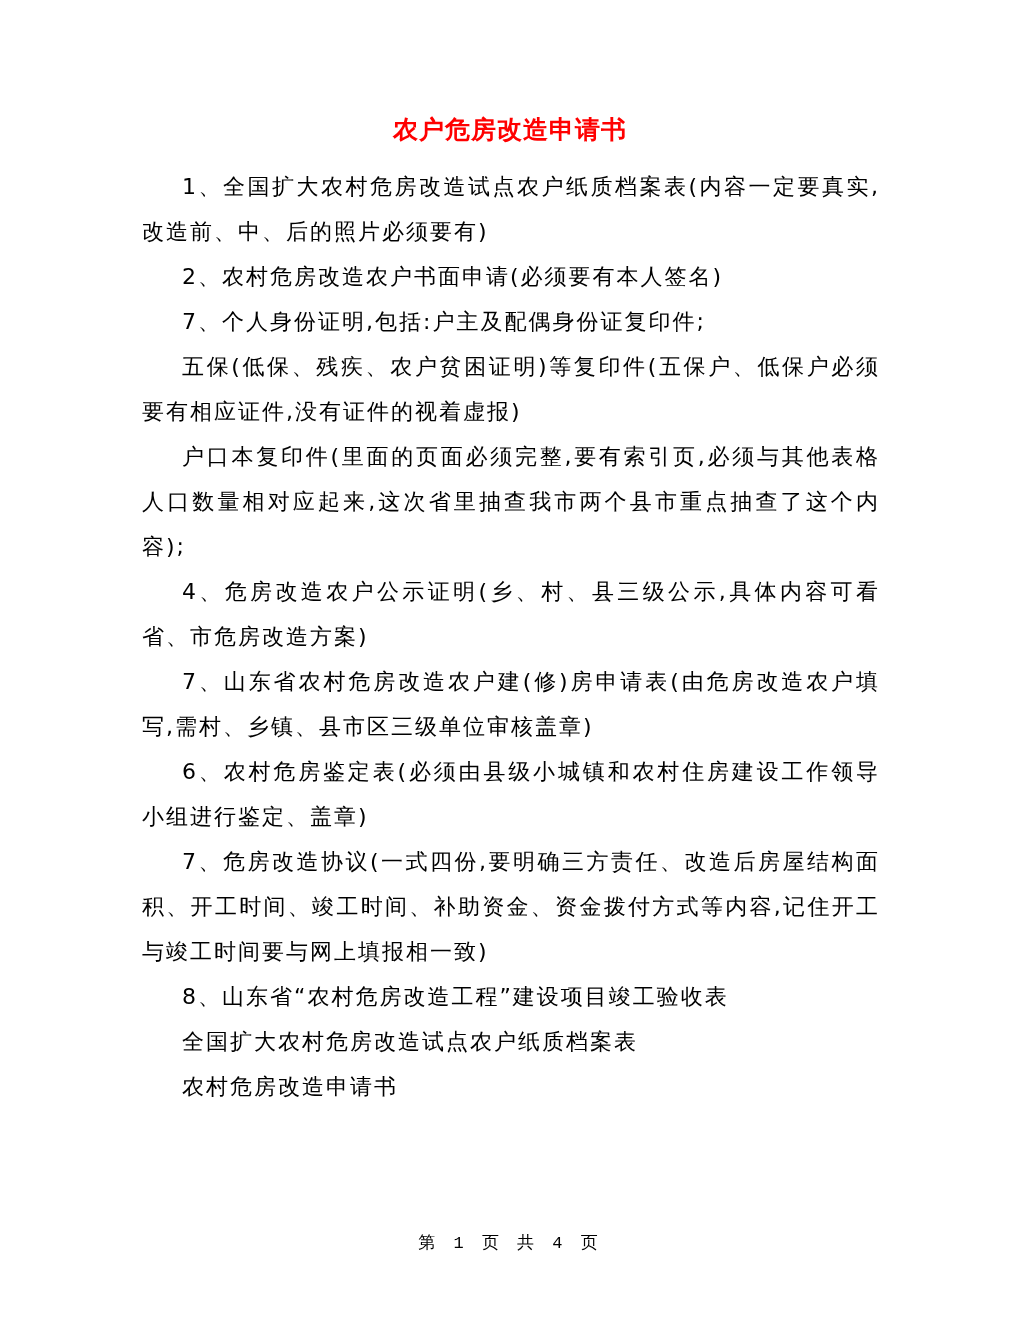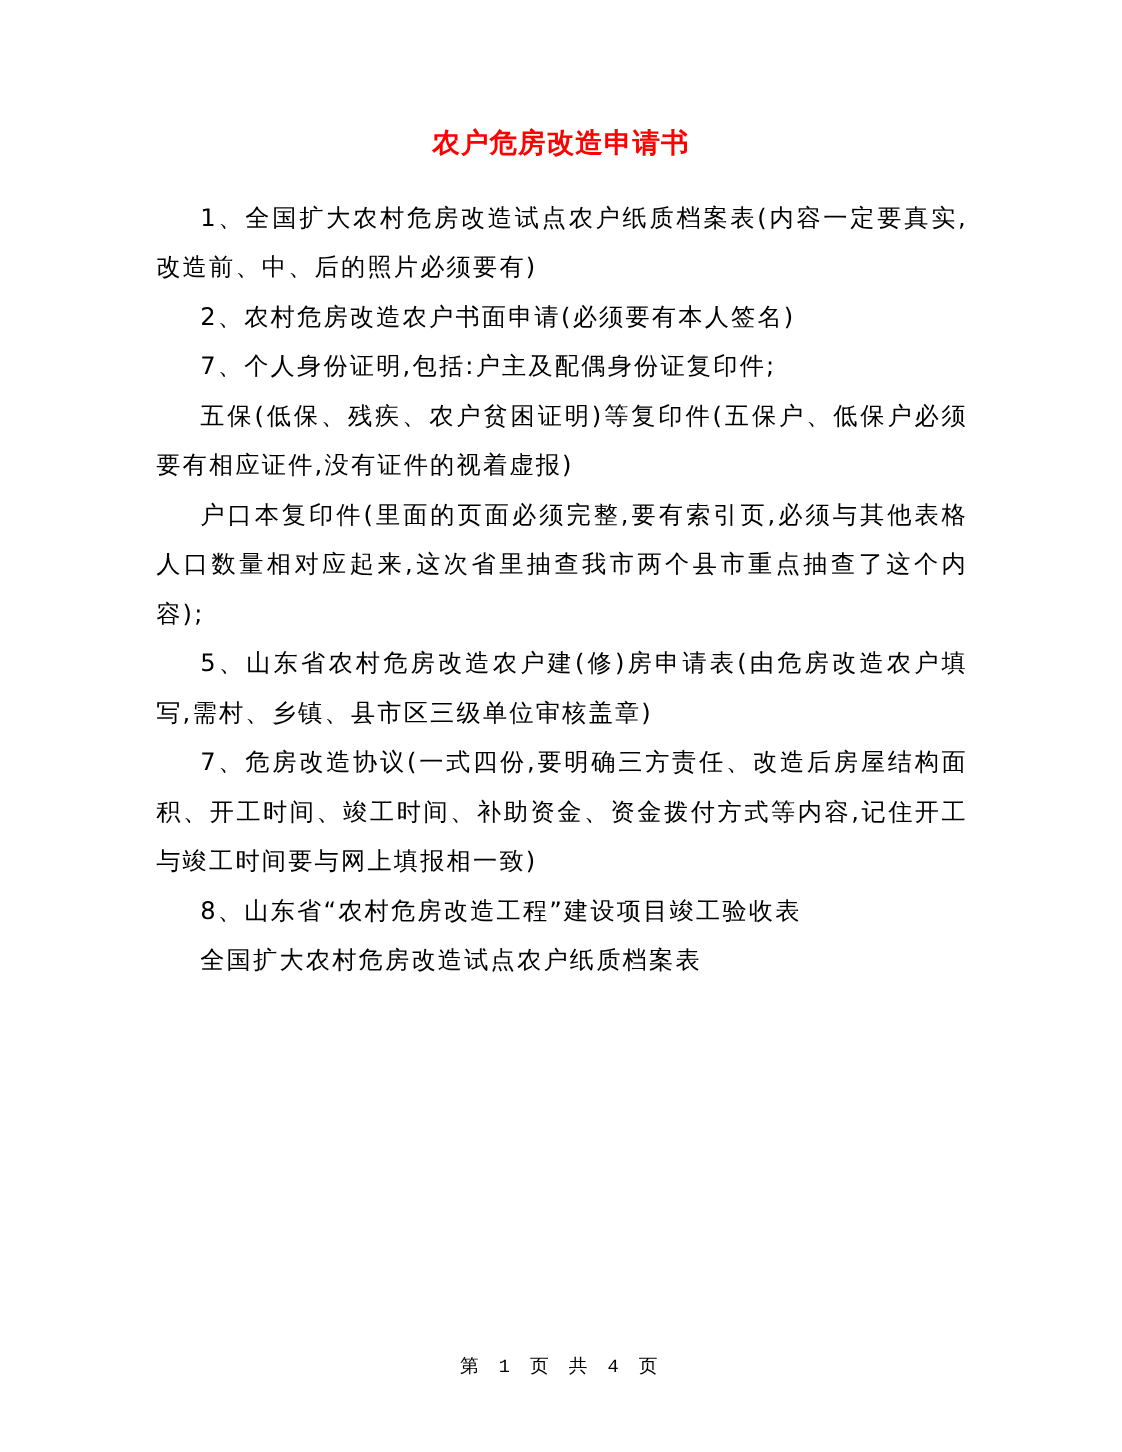--- a/index.html
+++ b/index.html
@@ -23,21 +23,21 @@
     width: 100%;
     text-align: center;
     font-size: 25px;
     line-height: 36px;
     font-weight: bold;
     color: #ff0000;
     letter-spacing: 1px;
   }
   .content {
     position: absolute;
-    top: 176px;
+    top: 164px;
     left: 142px;
     width: 738px;
   }
   .content p {
     margin: 0;
     padding: 0;
     font-size: 22px;
     line-height: 45px;
     letter-spacing: 2px;
     text-align: justify;
@@ -64,21 +64,24 @@
 <div class="page">
 
   <div class="doc-title">农户危房改造申请书</div>
 
   <div class="content">
     <p>1、全国扩大农村危房改造试点农户纸质档案表(内容一定要真实,改造前、中、后的照片必须要有)</p>
     <p>2、农村危房改造农户书面申请(必须要有本人签名)</p>
     <p>7、个人身份证明,包括:户主及配偶身份证复印件;</p>
     <p>五保(低保、残疾、农户贫困证明)等复印件(五保户、低保户必须要有相应证件,没有证件的视着虚报)</p>
     <p>户口本复印件(里面的页面必须完整,要有索引页,必须与其他表格人口数量相对应起来,这次省里抽查我市两个县市重点抽查了这个内容);</p>
-    <p>5、山东省农村危房改造农户建(修)房申请表(由危房改造农户填写,需村、乡镇、县市区三级单位审核盖章)</p>
+    <p>4、危房改造农户公示证明(乡、村、县三级公示,具体内容可看省、市危房改造方案)</p>
+    <p>7、山东省农村危房改造农户建(修)房申请表(由危房改造农户填写,需村、乡镇、县市区三级单位审核盖章)</p>
+    <p>6、农村危房鉴定表(必须由县级小城镇和农村住房建设工作领导小组进行鉴定、盖章)</p>
     <p>7、危房改造协议(一式四份,要明确三方责任、改造后房屋结构面积、开工时间、竣工时间、补助资金、资金拨付方式等内容,记住开工与竣工时间要与网上填报相一致)</p>
     <p>8、山东省“农村危房改造工程”建设项目竣工验收表</p>
     <p>全国扩大农村危房改造试点农户纸质档案表</p>
+    <p>农村危房改造申请书</p>
   </div>
 
   <div class="footer">第 1 页 共 4 页</div>
 
 </div>
 
 </body></html>

